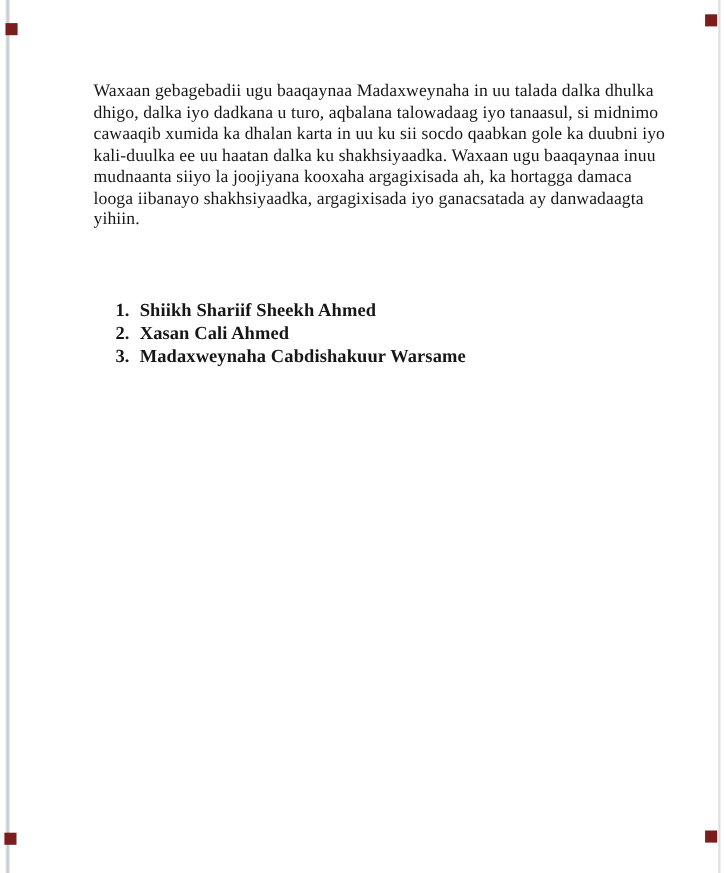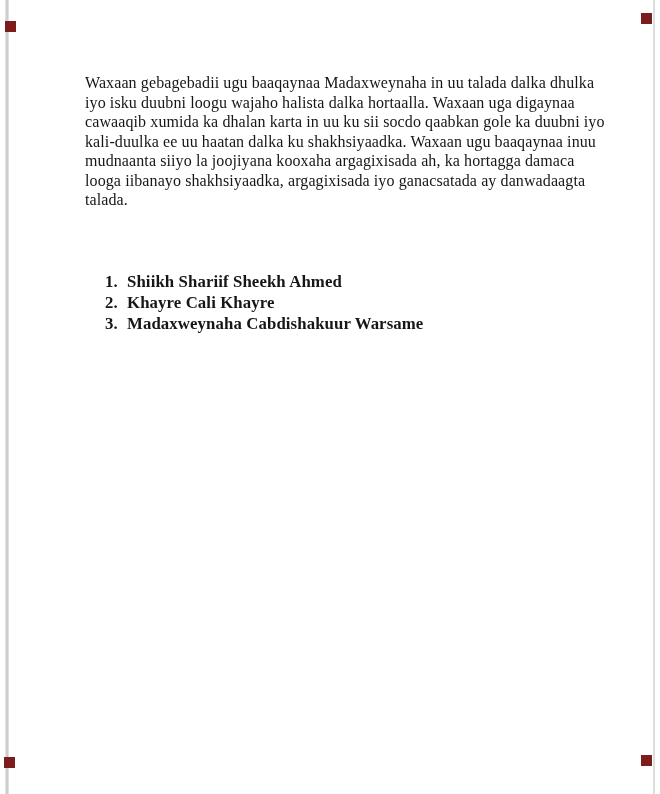--- a/index.html
+++ b/index.html
@@ -89,36 +89,36 @@
   <div class="edge-left"></div>
   <div class="edge-right"></div>
 
   <div class="marker tl"></div>
   <div class="marker tr"></div>
   <div class="marker bl"></div>
   <div class="marker br"></div>
 
   <div class="para">
     <div class="line">Waxaan gebagebadii ugu baaqaynaa Madaxweynaha in uu talada dalka dhulka</div>
-    <div class="line">iyo isku duubni loogu wajaho halista dalka hortaalla. Waxaan uga digaynaa</div>
+    <div class="line">dhigo, dalka iyo dadkana u turo, aqbalana talowadaag iyo tanaasul, si midnimo</div>
     <div class="line">cawaaqib xumida ka dhalan karta in uu ku sii socdo qaabkan gole ka duubni iyo</div>
     <div class="line">kali-duulka ee uu haatan dalka ku shakhsiyaadka. Waxaan ugu baaqaynaa inuu</div>
     <div class="line">mudnaanta siiyo la joojiyana kooxaha argagixisada ah, ka hortagga damaca</div>
     <div class="line">looga iibanayo shakhsiyaadka, argagixisada iyo ganacsatada ay danwadaagta</div>
-    <div class="line">talada.</div>
+    <div class="line">yihiin.</div>
   </div>
 
   <div class="names">
     <div class="item">
       <span class="num">1.</span>
       <span class="name">Shiikh Shariif Sheekh Ahmed</span>
     </div>
     <div class="item">
       <span class="num">2.</span>
-      <span class="name">Khayre Cali Khayre</span>
+      <span class="name">Xasan Cali Ahmed</span>
     </div>
     <div class="item">
       <span class="num">3.</span>
       <span class="name">Madaxweynaha Cabdishakuur Warsame</span>
     </div>
   </div>
 
 </div>
 
 </body></html>

